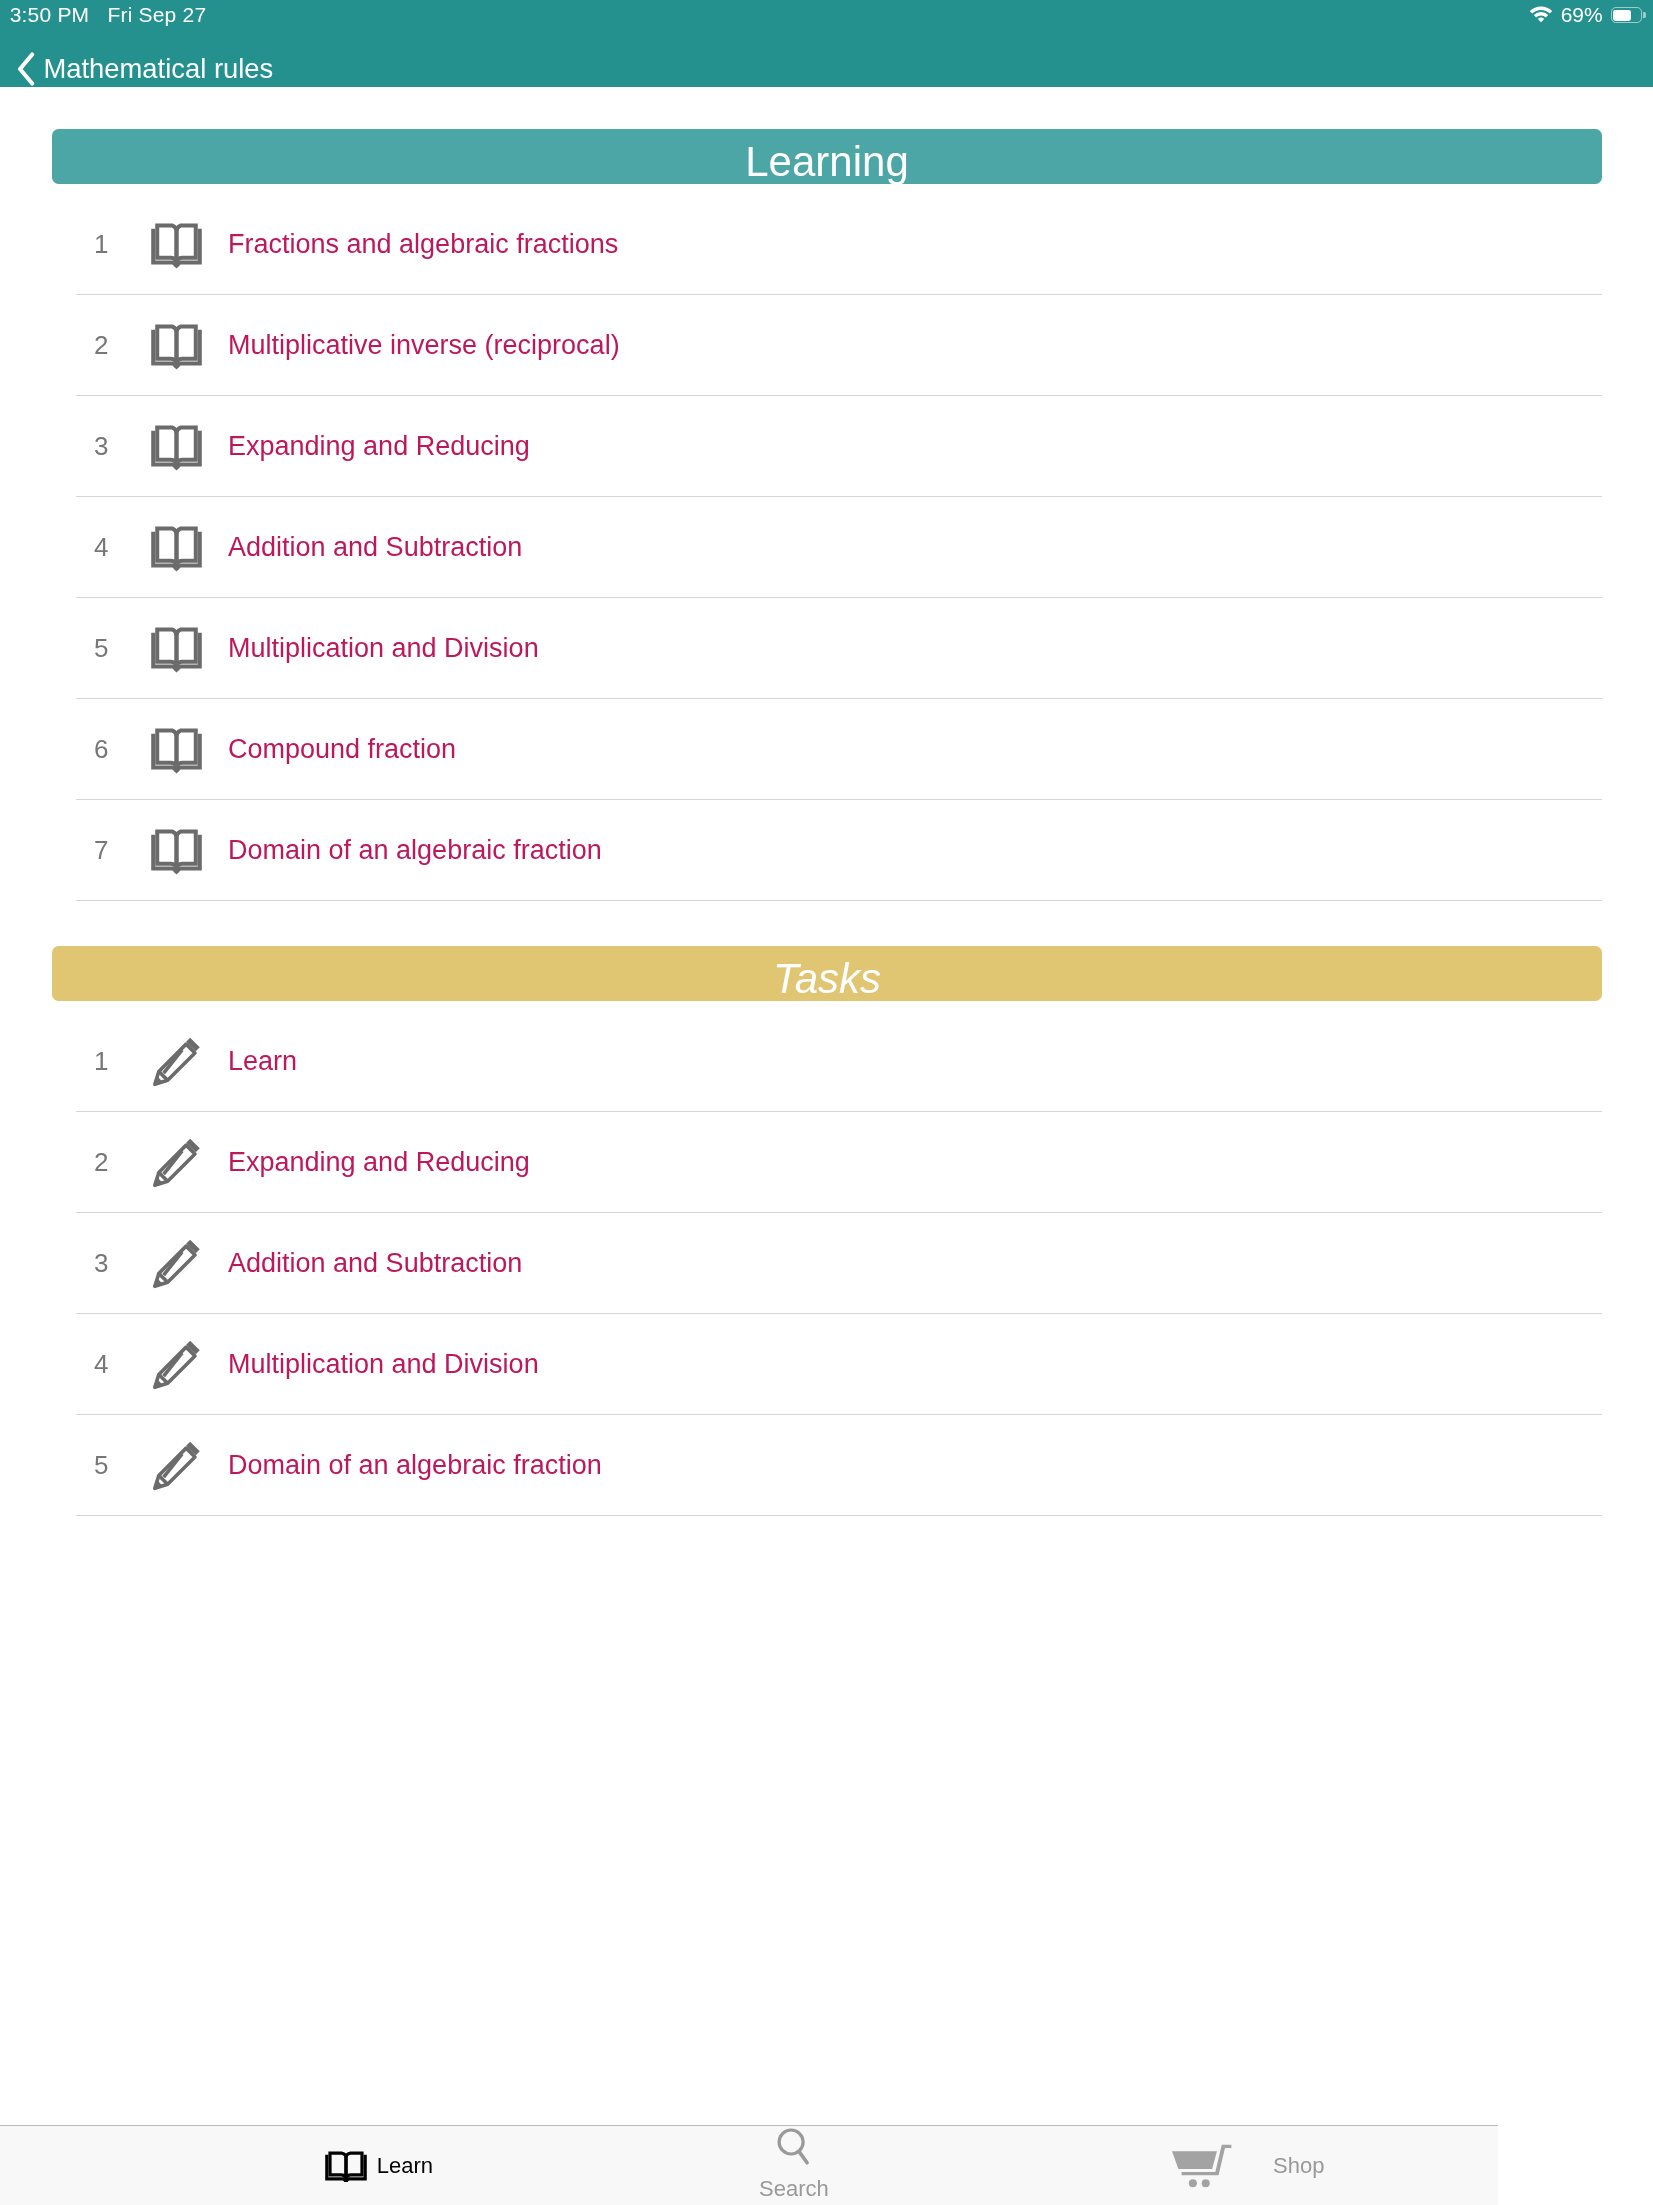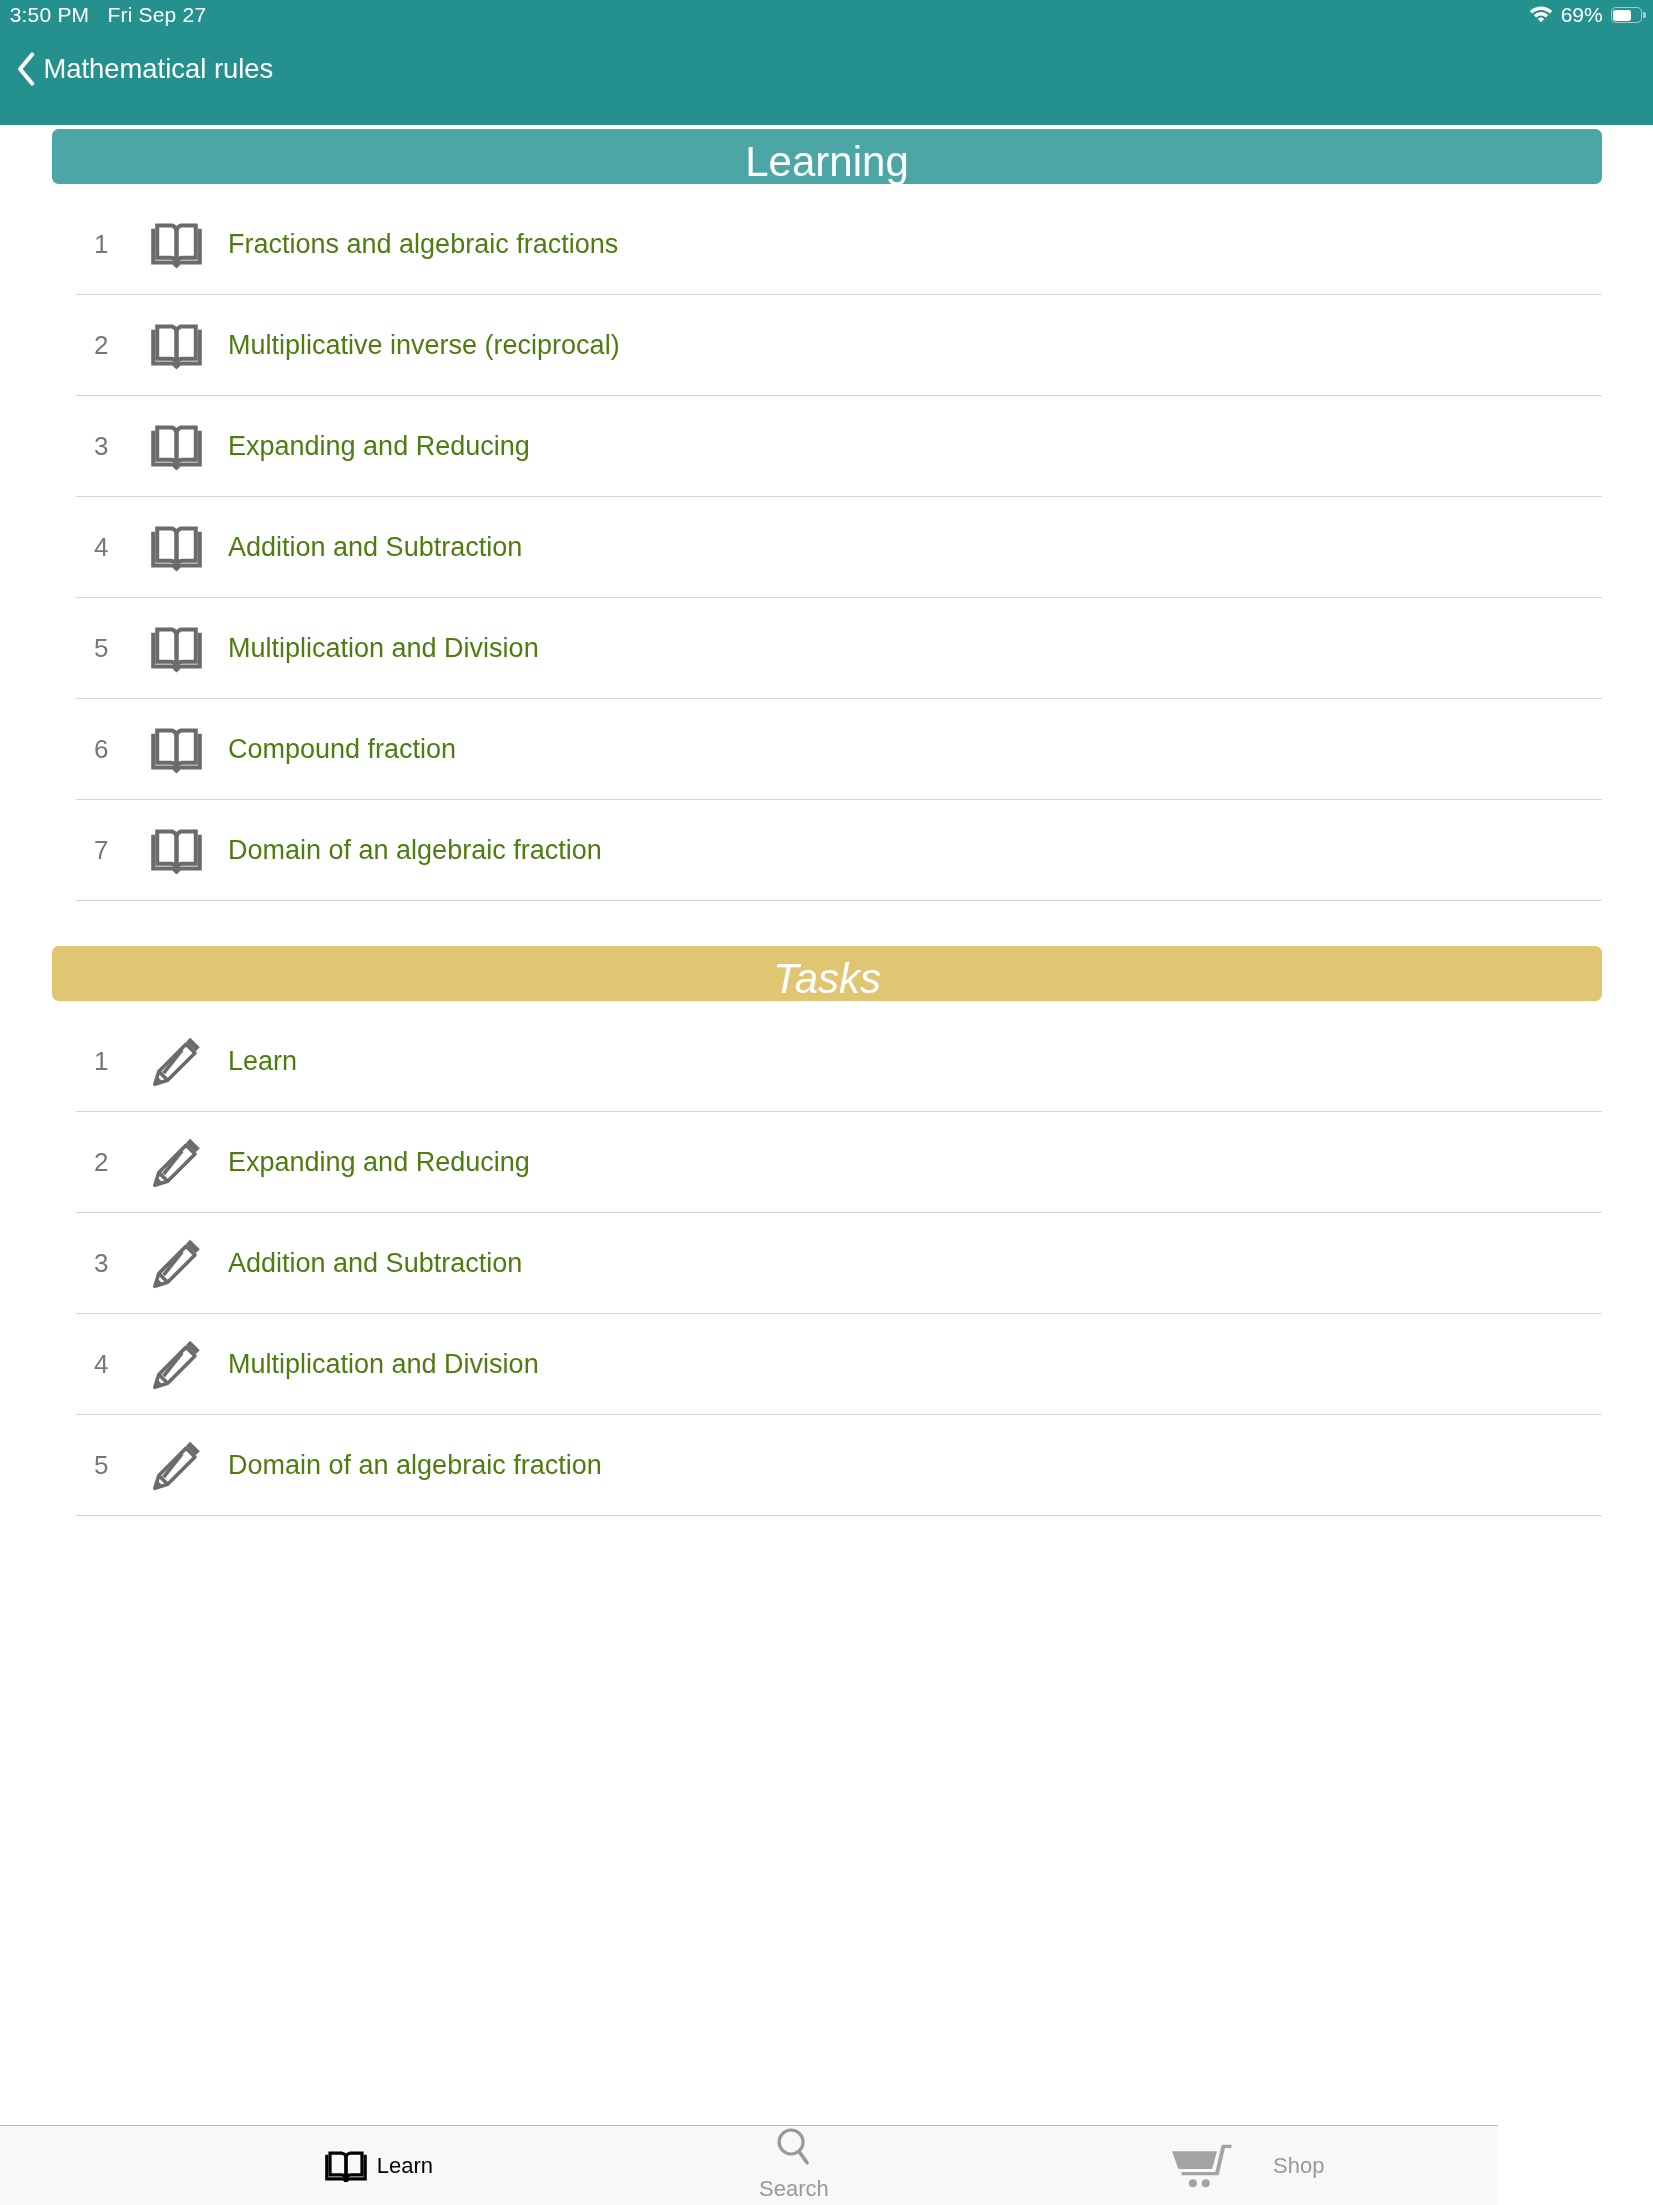--- a/index.html
+++ b/index.html
@@ -2,21 +2,21 @@
 <html style="font-size:13px"><head>
 <meta charset="utf-8">
 <style>
   html, body { margin:0; padding:0; }
   body {
     width:1653px; height:2205px; position:relative; overflow:hidden;
     background:#ffffff;
     font-family:"Liberation Sans", "DejaVu Sans", sans-serif;
   }
   .topbar {
-    position:absolute; left:0; top:0; width:1653px; height:125px;
+    position:absolute; left:0; top:0; width:1653px; height:87px;
     background:#24918f; color:#fff;
   }
   .status-time {
     position:absolute; left:9.7px; top:3.2px; font-size:21px; letter-spacing:0.2px;
   }
   .status-right {
     position:absolute; right:11.3px; top:3.2px; display:flex; align-items:center; gap:8px; font-size:21px;
   }
   .battery {
     width:31px; height:16px; border:1.6px solid rgba(255,255,255,0.55); border-radius:4.8px; position:relative; box-sizing:border-box;
@@ -40,21 +40,21 @@
   }
   .row-num {
     position:absolute; left:18px; top:0; height:100%; display:flex; align-items:center;
     font-size:26px; color:#777;
   }
   .row-icon {
     position:absolute; left:74px; top:50%; transform:translateY(-50%); width:53px; height:53px;
   }
   .row-label {
     position:absolute; left:152px; top:0; height:100%; display:flex; align-items:center;
-    font-size:27px; color:#4d7c0f;
+    font-size:27px; color:#be185d;
   }
   .tabbar {
     position:absolute; left:0; top:2125px; width:1498px; height:81px;
     background:#f8f8f8; border-top:1.6px solid #b8b8b8; box-sizing:border-box;
   }
   .tab {
     position:absolute; top:0; height:100%; display:flex; align-items:center; gap:9.7px; cursor:pointer;
   }
   .tab-label { font-size:22px; }
 </style>

